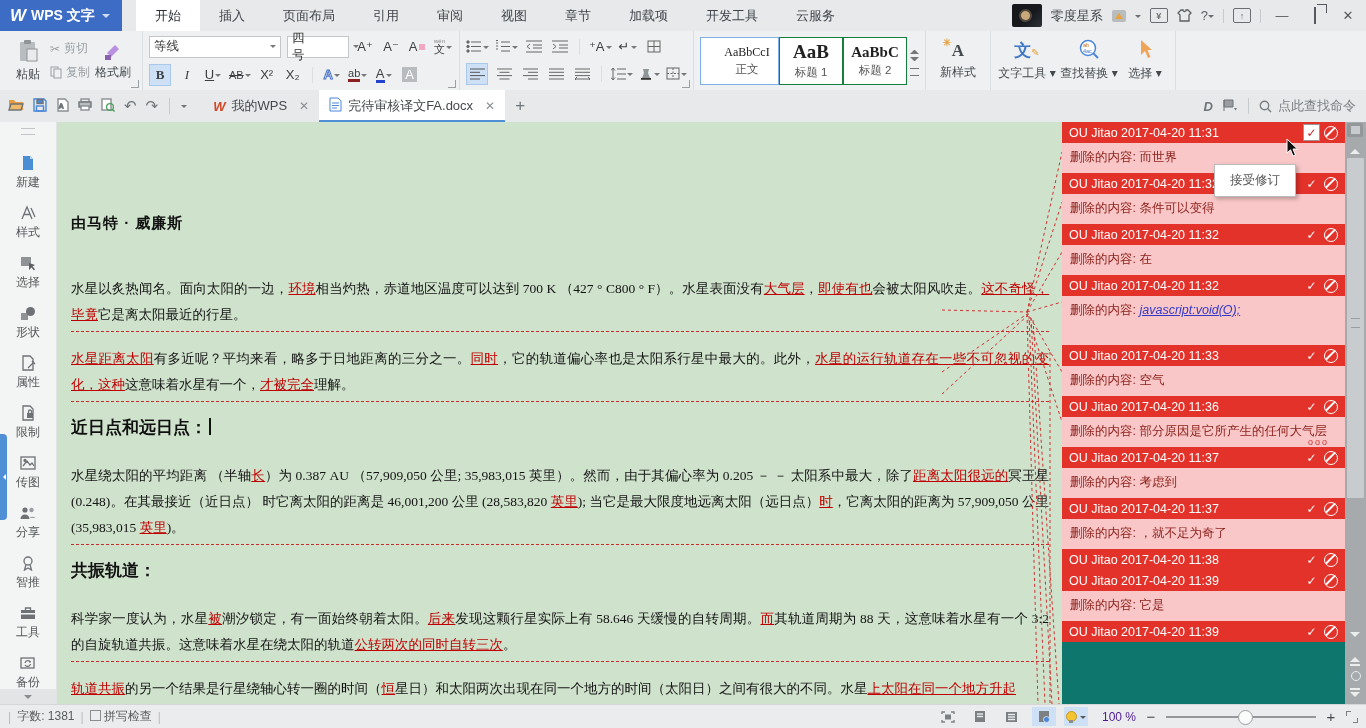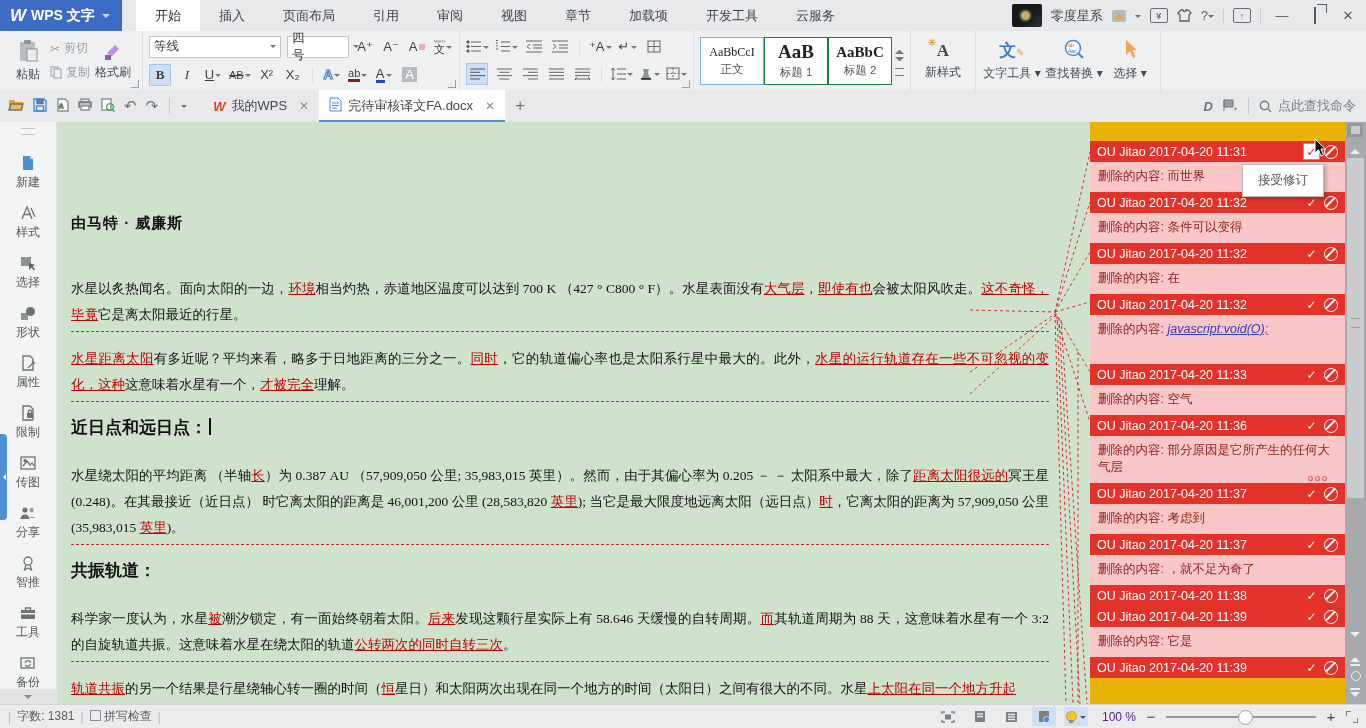--- a/index.html
+++ b/index.html
@@ -45,21 +45,21 @@
   .fbtn{min-width:20px;height:20px;display:flex;align-items:center;justify-content:center;font-size:13px;color:#3d4144;gap:1px;}
   .fbtn .dn{border:3px solid transparent;border-top-color:#777;margin-top:4px;}
   .fbtn.sel{background:#cde0f6;border:1px solid #a9c9ec;}
   .chip{background:#b9bcbe;color:#fff;padding:0 3px;}
   .ubar{text-decoration:underline;}
   .bar-red{border-bottom:3px solid #8b2020;line-height:1;}
   .bar-blue{border-bottom:3px solid #2244cc;line-height:1;}
   .a-outline{color:#fff;-webkit-text-stroke:1px #4a74c9;font-weight:bold;}
   .vsep{width:1px;height:40px;background:#dcdfe1;margin:0 3px;align-self:center;}
   .stylecard{width:62px;height:46px;background:#fff;border:1px solid #15803d;display:flex;flex-direction:column;align-items:center;justify-content:center;gap:2px;}
-  .stylecard.sel{border:1px solid #7eb0e8;}
+  .stylecard.sel{border:1px solid #7eb0e8;padding-left:15px;}
   .stylecard .prev{font-family:"Liberation Serif",serif;font-size:12px;color:#222;white-space:nowrap;overflow:hidden;max-width:58px;}
   .stylecard .prev.h1{font-size:19px;font-weight:bold;}
   .stylecard .prev.h2{font-size:15px;font-weight:bold;}
   .stylecard .nm{font-size:11.5px;color:#555;}
   .scrollbtns{display:flex;flex-direction:column;gap:3px;margin-left:3px;}
   .tri-up{border:4px solid transparent;border-bottom-color:#777;}
   .tri-dn{border:4px solid transparent;border-top-color:#777;}
   .morelines{width:9px;height:6px;border-top:1.5px solid #777;border-bottom:1.5px solid #777;}
 
   
@@ -96,21 +96,21 @@
   .byline{position:absolute;left:14px;top:92px;font-size:15px;font-weight:bold;color:#111;letter-spacing:1px;}
   .blocks{position:absolute;left:14px;top:154px;width:978px;}
   .doc-p{font-family:"Liberation Serif","DejaVu Serif",serif;font-size:13.5px;line-height:26px;color:#141414;margin:0;text-align:justify;}
   .doc-p .ins{color:#c00000;text-decoration:underline;}
   .p-rule{border-bottom:1px dashed #cc2a2a;margin:3px 0 14px;}
   .doc-h{font-size:17px;font-weight:bold;color:#111;margin:12px 0 24px;}
   .caret-bar{display:inline-block;width:1.5px;height:17px;background:#111;vertical-align:-2px;margin-left:2px;}
   .connector{position:absolute;right:0;top:0;width:120px;height:100%;pointer-events:none;}
 
   
-  .revpanel{width:255px;background:#eab308;padding-top:19px;box-sizing:border-box;position:relative;overflow:hidden;}
+  .revpanel{width:283px;background:#0f766e;box-sizing:border-box;position:relative;overflow:hidden;}
   .rev-h{height:21px;background:#e2322a;color:#fff;display:flex;align-items:center;padding:0 7px;font-size:12.5px;gap:5px;}
   .rev-h .who{white-space:nowrap;}
   .rev-h .sp{flex:1;}
   .ck{width:15px;height:15px;display:flex;align-items:center;justify-content:center;color:#fff;font-size:12px;}
   .ck.hovered{background:#fff;outline:1px solid #999;color:#c22;}
   .noicon{width:12px;height:12px;border:1.6px solid #fff;border-radius:50%;position:relative;}
   .noicon::after{content:"";position:absolute;left:-1px;top:4.2px;width:13px;height:1.6px;background:#fff;transform:rotate(-45deg);}
   .rev-b{background:#f9c7c7;color:#8a1f1a;font-size:12.5px;padding:6px 8px 7px;box-sizing:border-box;min-height:29px;position:relative;}
   .rev-b .lnk{color:#3338c8;font-style:italic;text-decoration:underline;}
   .rev-b.tall{height:49px;}

